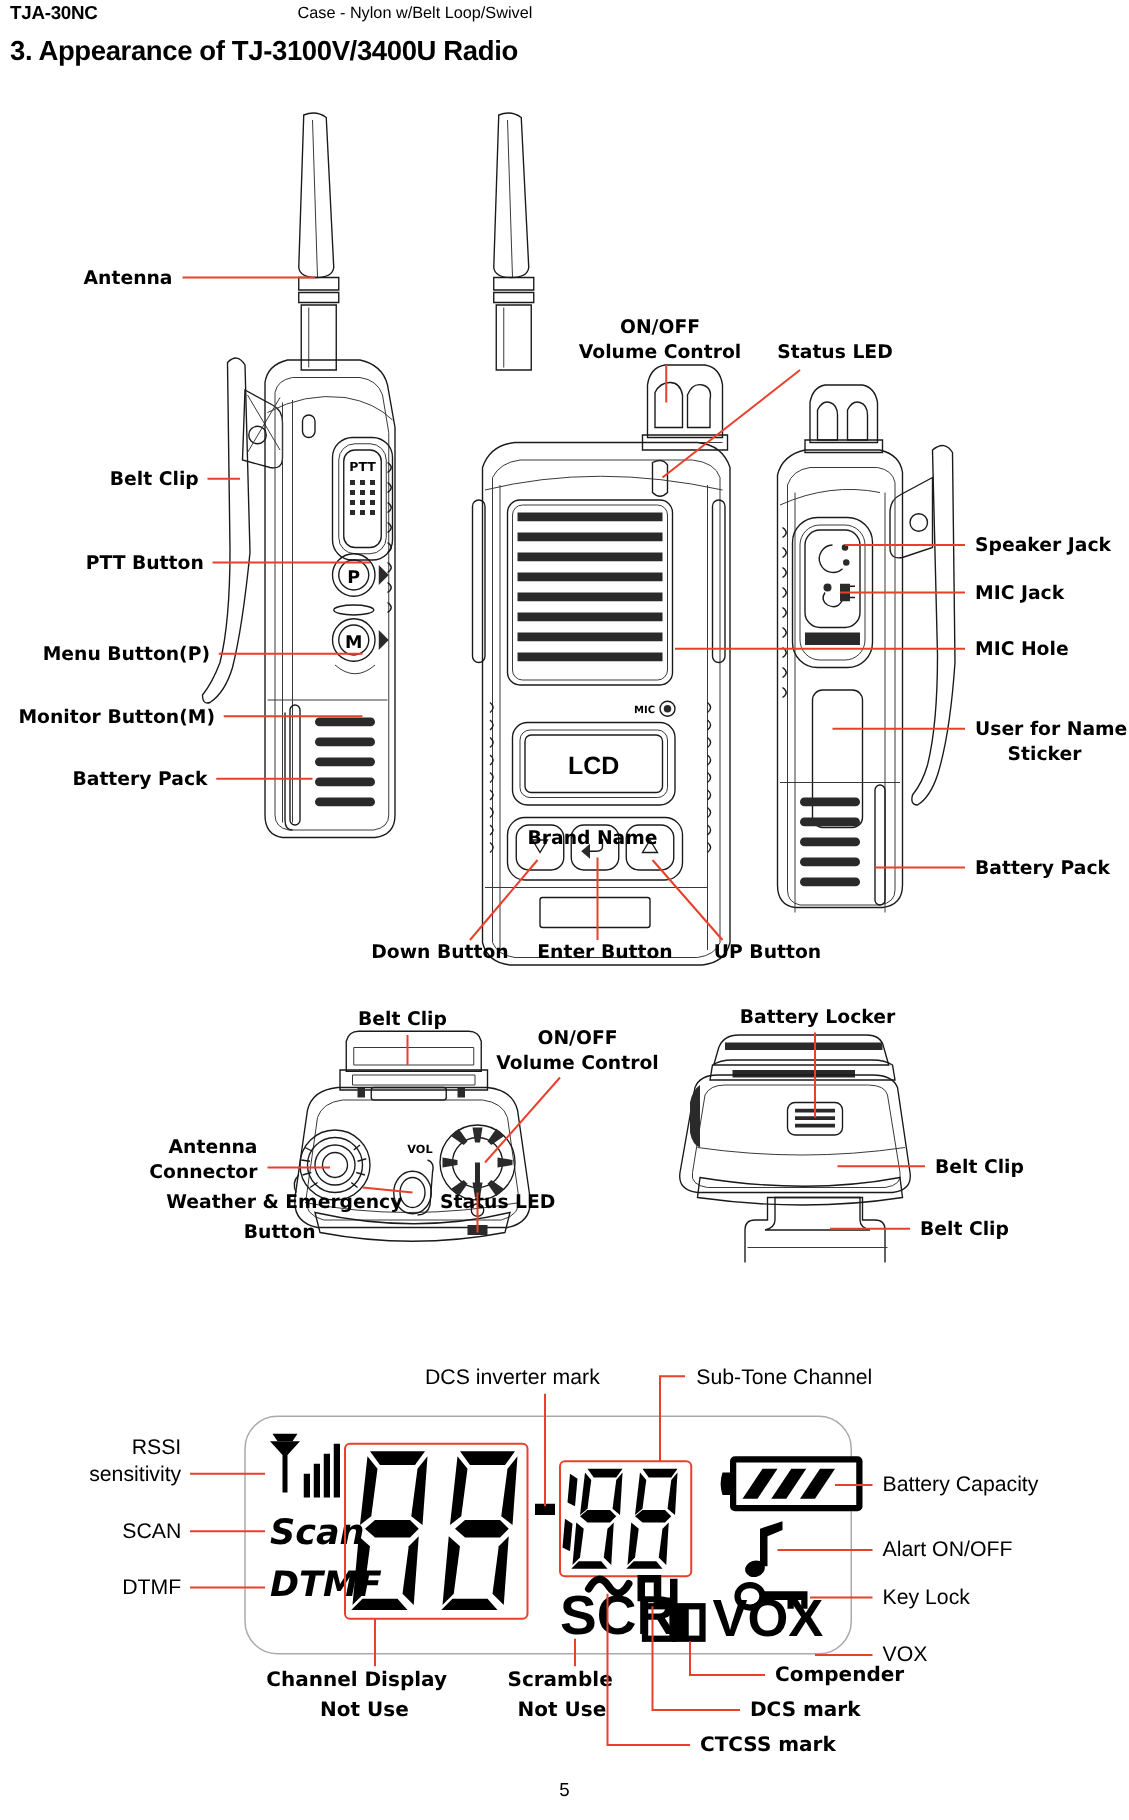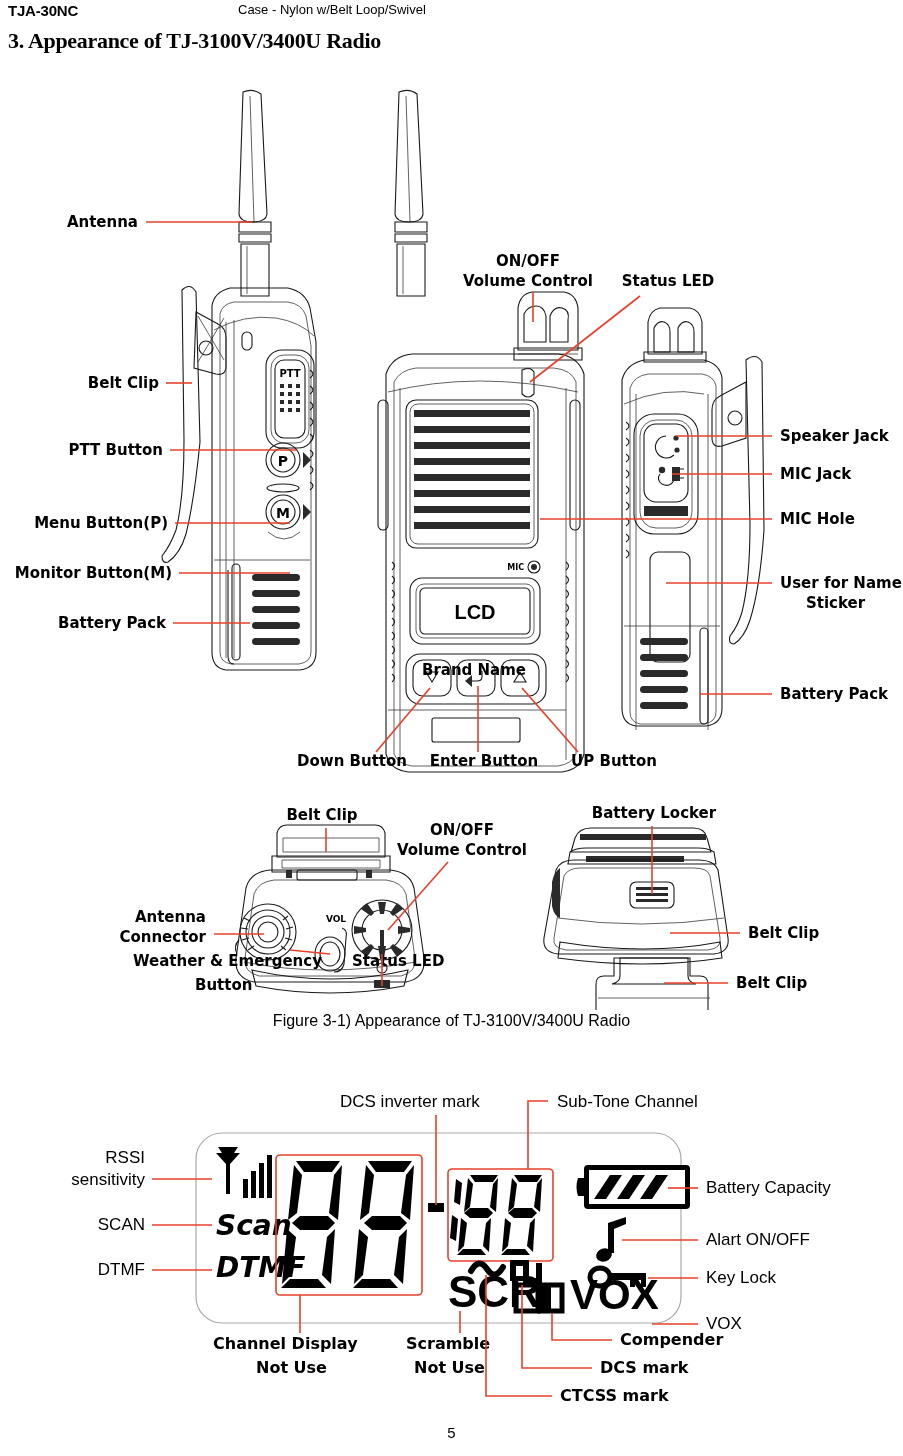--- a/index.html
+++ b/index.html
@@ -33,21 +33,20 @@
     left: 238px; top: 2px;
     font-size: 13px;
     font-weight: normal;
   }
   .section-title {
     position: absolute;
     left: 8px; top: 28px;
     font-size: 22px;
     font-weight: bold;
     letter-spacing: -0.3px;
-    font-family: Liberation Serif, serif;
   }
   
   .fig1 {
     position: absolute;
     left: 0; top: 70px;
     width: 903px; height: 940px;
   }
   .fig-caption {
     position: absolute;
     left: 0; top: 1012px;
@@ -539,21 +538,20 @@
         <text class="lbl" x="748" y="868" font-size="15">Belt Clip</text>
         <path class="lead" d="M740,863 L670,863"></path>
 
         <text class="lbl" x="736" y="918" font-size="15">Belt Clip</text>
         <path class="lead" d="M728,913 L664,913"></path>
       </g>
 
     </svg>
   </div>
 
-  <div class="fig-caption">Figure 3-1) Appearance of TJ-3100V/3400U Radio</div>
 
   <div class="fig2">
     <svg width="903" height="330" viewBox="0 0 903 330" xmlns="http://www.w3.org/2000/svg">
 
       <rect class="lcdbox" x="196" y="58" width="485" height="190" rx="26"></rect>
 
       <g>
         <path class="seg" d="M216,78 l24,0 l-10,11 l0,30 l-4,0 l0,-30 z"></path>
         <path class="seg" d="M218,72 l20,0 l-4,6 l-12,0 z"></path>
         <rect class="seg" x="243" y="104" width="5" height="19"></rect>

